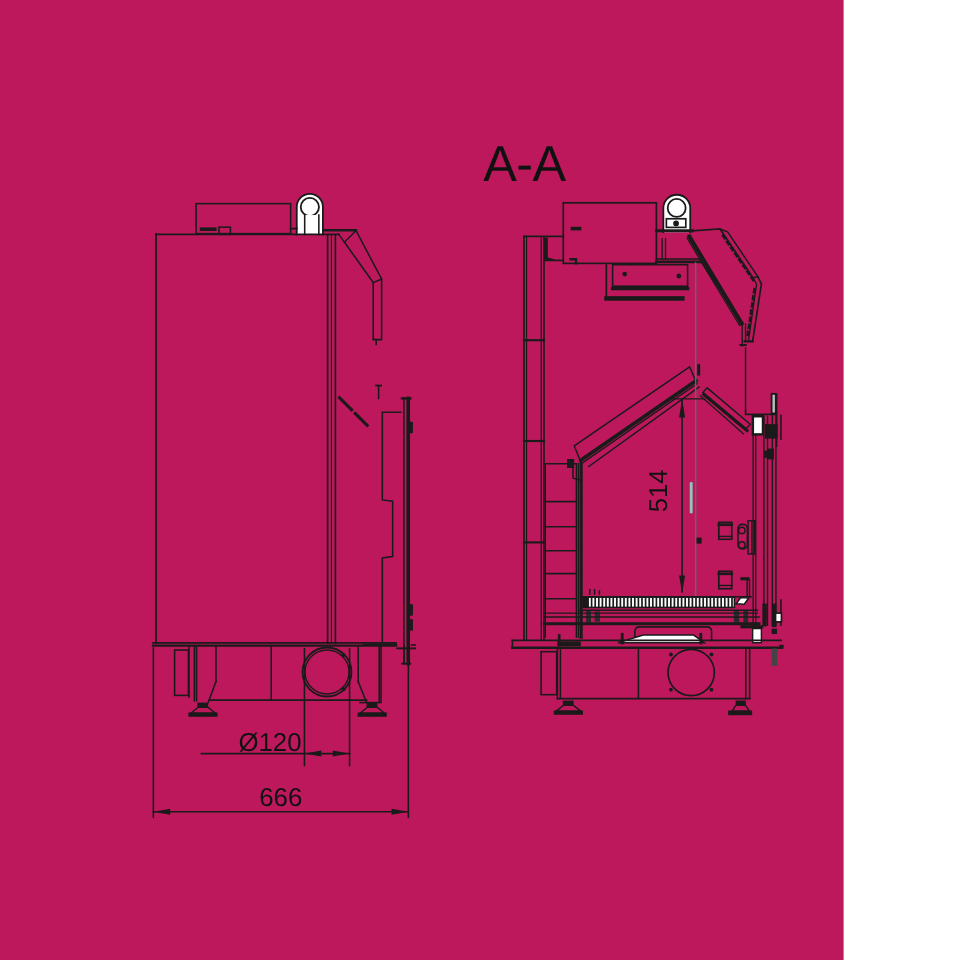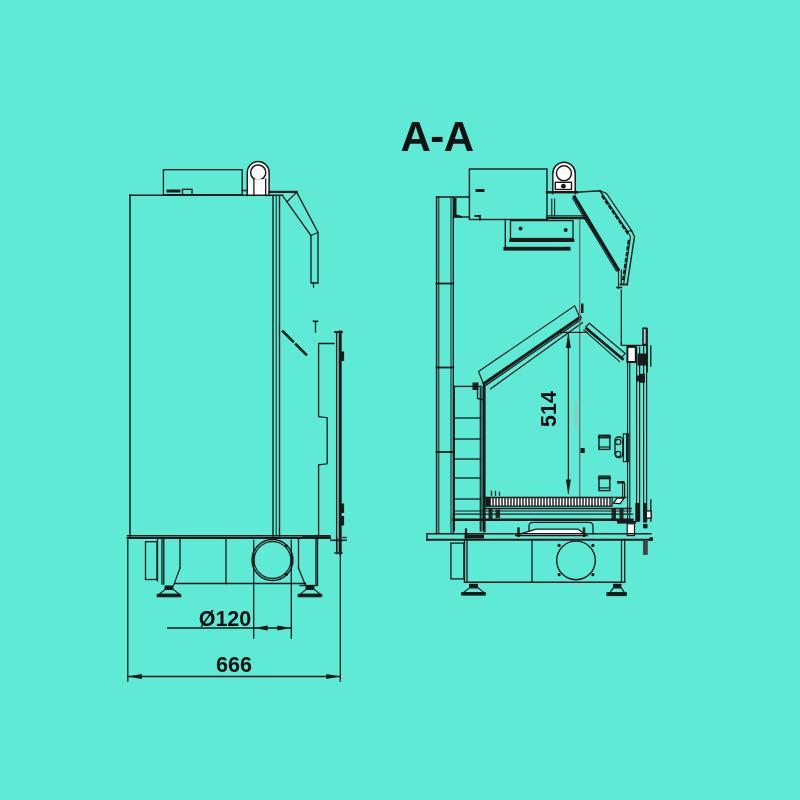--- a/index.html
+++ b/index.html
@@ -1,16 +1,16 @@
 <!DOCTYPE html>
 <html><head>
 <meta charset="utf-8">
 <style>
   html,body{margin:0;padding:0;background:#ffffff;}
-  .wrap{width:800px;height:800px;position:relative;background:#5eead4;font-weight:bold;}
+  .wrap{width:703px;height:800px;position:relative;background:#be185d;}
   svg{position:absolute;top:0;left:0;}
   text{font-family:"Liberation Sans", sans-serif;fill:#111;}
 </style>
 </head>
 <body>
 <div class="wrap">
 <svg width="800" height="800" viewBox="0 0 800 800" fill="none" stroke="#1a1a1a" stroke-width="1.3" stroke-linecap="square">
 
 <text x="437" y="150.5" font-size="42" letter-spacing="-0.5" text-anchor="middle" stroke="none" fill="#1c1c1c">A-A</text>
 

